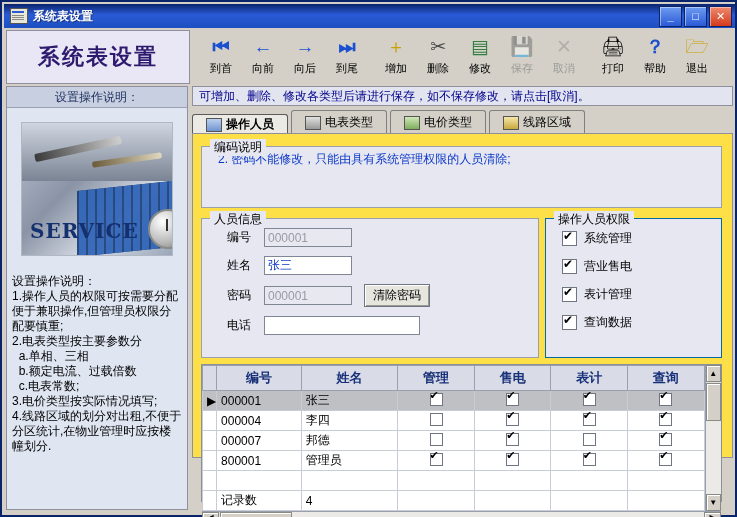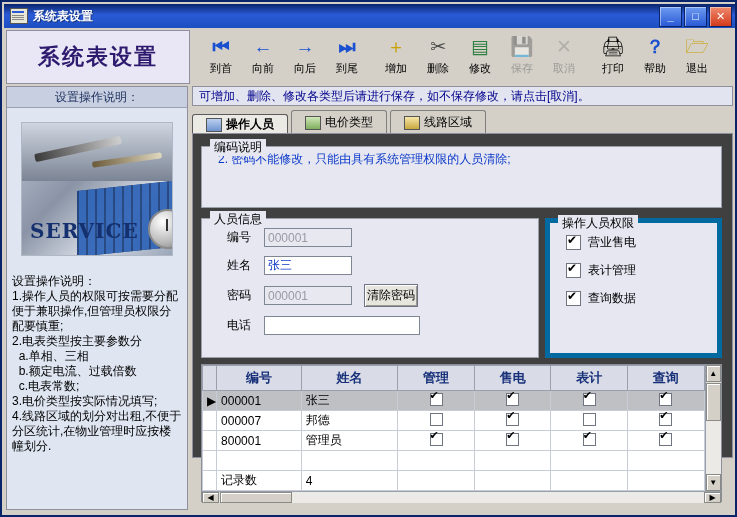--- a/index.html
+++ b/index.html
@@ -162,21 +162,21 @@
     background:#eceae4;height:20px;border-color:#5a5a5a;font-weight:bold;
   }
   .tabicon{width:14px;height:12px;border:1px solid #555;background:#fff;position:relative;}
   .tabicon.blue{background:linear-gradient(to bottom,#bcd0f0,#6f93cf);}
   .tabicon.green{background:linear-gradient(to bottom,#cfe8b8,#7fae5e);}
   .tabicon.yellow{background:linear-gradient(to bottom,#f6e6a8,#c9a83e);}
   .tabicon.gray{background:linear-gradient(to bottom,#e0e0e0,#9a9a9a);}
   
   .content{
     position:absolute;left:190px;top:131px;width:541px;height:325px;
-    background:#404040;border:1px solid #8f8f9e;box-sizing:border-box;
+    background:#fde047;border:1px solid #8f8f9e;box-sizing:border-box;
   }
   .gb-title{
     position:absolute;top:-8px;left:8px;background:#d9dae6;padding:0 4px;
     font-size:12px;color:#000;
   }
   
   .notebox{
     position:absolute;left:8px;top:12px;width:521px;height:62px;
     border:1px solid #9aa0ab;background:#e6e7f1;box-sizing:border-box;
   }
@@ -194,27 +194,27 @@
     width:88px;height:19px;border:1px solid #7f8694;background:#fff;
     font-size:12px;color:#000;padding:0 3px;box-sizing:border-box;
     display:flex;align-items:center;
   }
   .finput.readonly{background:#e8e8f0;color:#9a9aa6;}
   .finput.wide{width:156px;}
   .finput.name{color:#0b38c8;}
   .btn{
     height:21px;border:1px solid #6e7480;background:#e6e6de;
     box-shadow:inset 1px 1px 0 #ffffff, inset -1px -1px 0 #9a9a92;
-    font-size:12px;color:#000;padding:0 2px;
+    font-size:12px;color:#000;padding:0 8px;
     display:inline-flex;align-items:center;justify-content:center;
   }
   
   .rightsbox{
     position:absolute;left:352px;top:84px;width:177px;height:140px;
-    border:5px solid #0369a1;background:#e6e7f1;box-sizing:border-box;
+    border:1px solid #0369a1;background:#e6e7f1;box-sizing:border-box;
   }
   .rightsbox .gb-title{background:#e6e7f1;}
   .chkrow{display:flex;align-items:center;margin:11px 0 0 16px;font-size:12px;}
   .chk{
     width:13px;height:13px;border:1px solid #6e7480;background:#fff;
     margin-right:7px;position:relative;
   }
   .chk.checked:after{
     content:"✔";position:absolute;left:0px;top:-3px;font-size:12px;color:#000;
   }
@@ -362,20 +362,24 @@
   </div>
 
   <div class="infostrip">可增加、删除、修改各类型后请进行保存，如不保存修改，请点击[取消]。</div>
 
   <div class="tabstrip">
     <div class="tab active">
       <span class="tabicon blue"></span>
       <span>操作人员</span>
     </div>
     <div class="tab">
+      <span class="tabicon gray"></span>
+      <span>电表类型</span>
+    </div>
+    <div class="tab">
       <span class="tabicon green"></span>
       <span>电价类型</span>
     </div>
     <div class="tab">
       <span class="tabicon yellow"></span>
       <span>线路区域</span>
     </div>
   </div>
 
   <div class="content">
@@ -405,20 +409,24 @@
       </div>
 
       <div class="frow">
         <div class="flabel">电话</div>
         <div class="finput wide"></div>
       </div>
     </div>
 
     <div class="rightsbox">
       <div class="gb-title">操作人员权限</div>
+      <div class="chkrow">
+        <span class="chk checked"></span>
+        <span>系统管理</span>
+      </div>
       <div class="chkrow">
         <span class="chk checked"></span>
         <span>营业售电</span>
       </div>
       <div class="chkrow">
         <span class="chk checked"></span>
         <span>表计管理</span>
       </div>
       <div class="chkrow">
         <span class="chk checked"></span>
@@ -454,20 +462,29 @@
               <td class="marker">▶</td>
               <td>000001</td>
               <td>张三</td>
               <td class="tdcenter"><span class="cellchk checked"></span></td>
               <td class="tdcenter"><span class="cellchk checked"></span></td>
               <td class="tdcenter"><span class="cellchk checked"></span></td>
               <td class="tdcenter"><span class="cellchk checked"></span></td>
             </tr>
             <tr>
               <td class="marker"></td>
+              <td>000004</td>
+              <td>李四</td>
+              <td class="tdcenter"><span class="cellchk"></span></td>
+              <td class="tdcenter"><span class="cellchk checked"></span></td>
+              <td class="tdcenter"><span class="cellchk checked"></span></td>
+              <td class="tdcenter"><span class="cellchk checked"></span></td>
+            </tr>
+            <tr>
+              <td class="marker"></td>
               <td>000007</td>
               <td>邦德</td>
               <td class="tdcenter"><span class="cellchk"></span></td>
               <td class="tdcenter"><span class="cellchk checked"></span></td>
               <td class="tdcenter"><span class="cellchk"></span></td>
               <td class="tdcenter"><span class="cellchk checked"></span></td>
             </tr>
             <tr>
               <td class="marker"></td>
               <td>800001</td>

